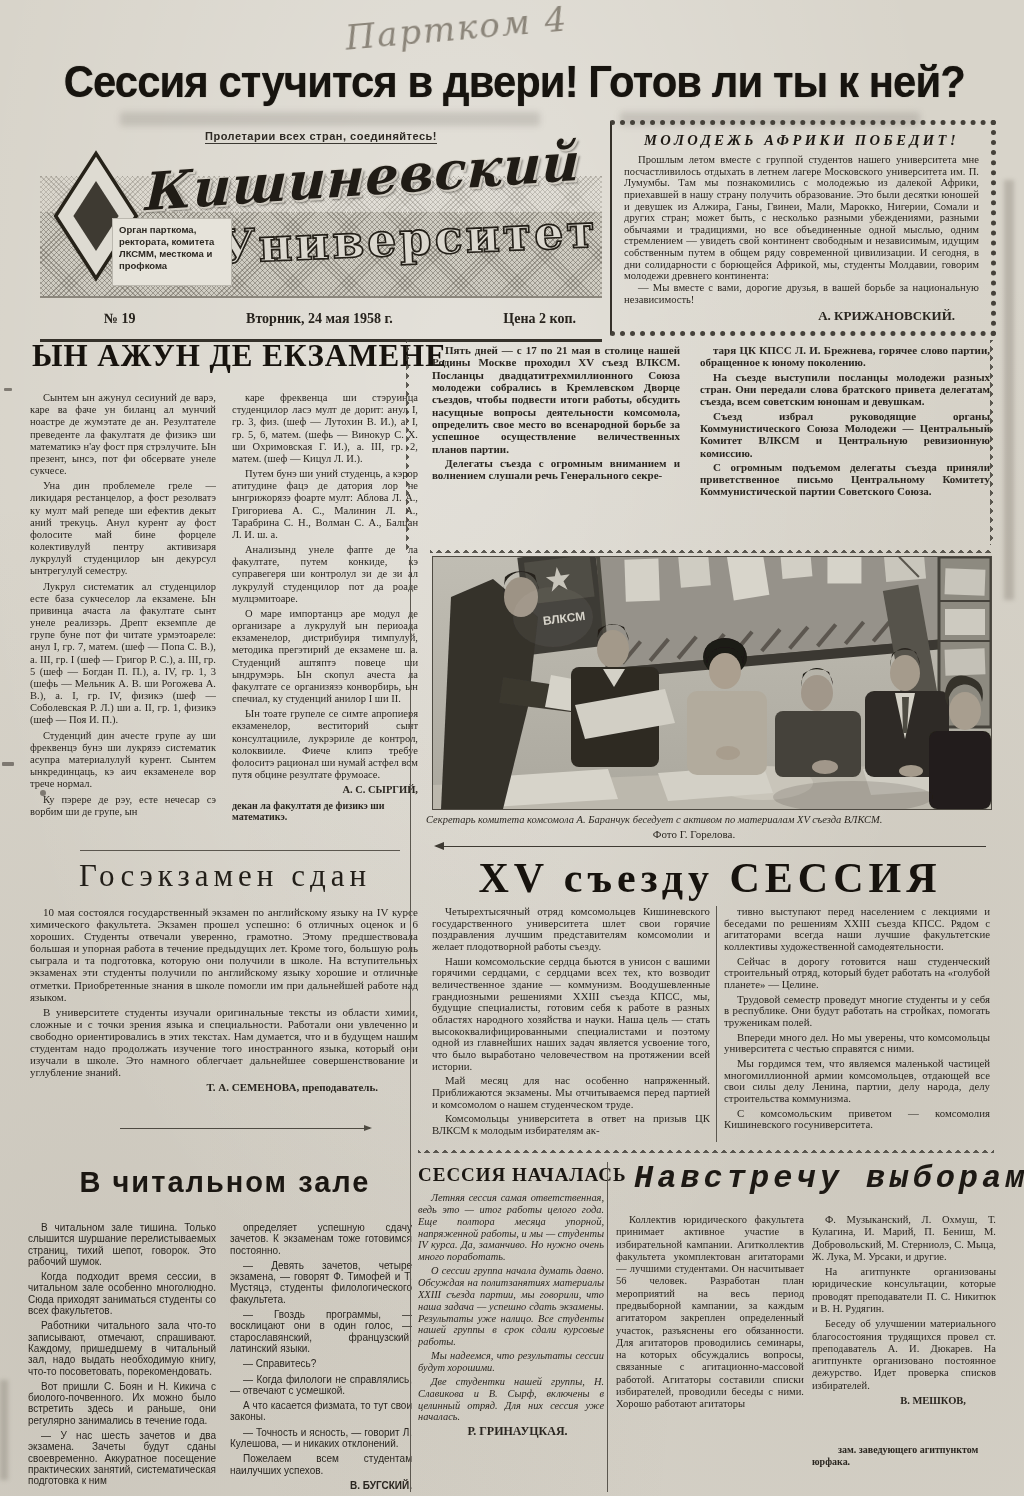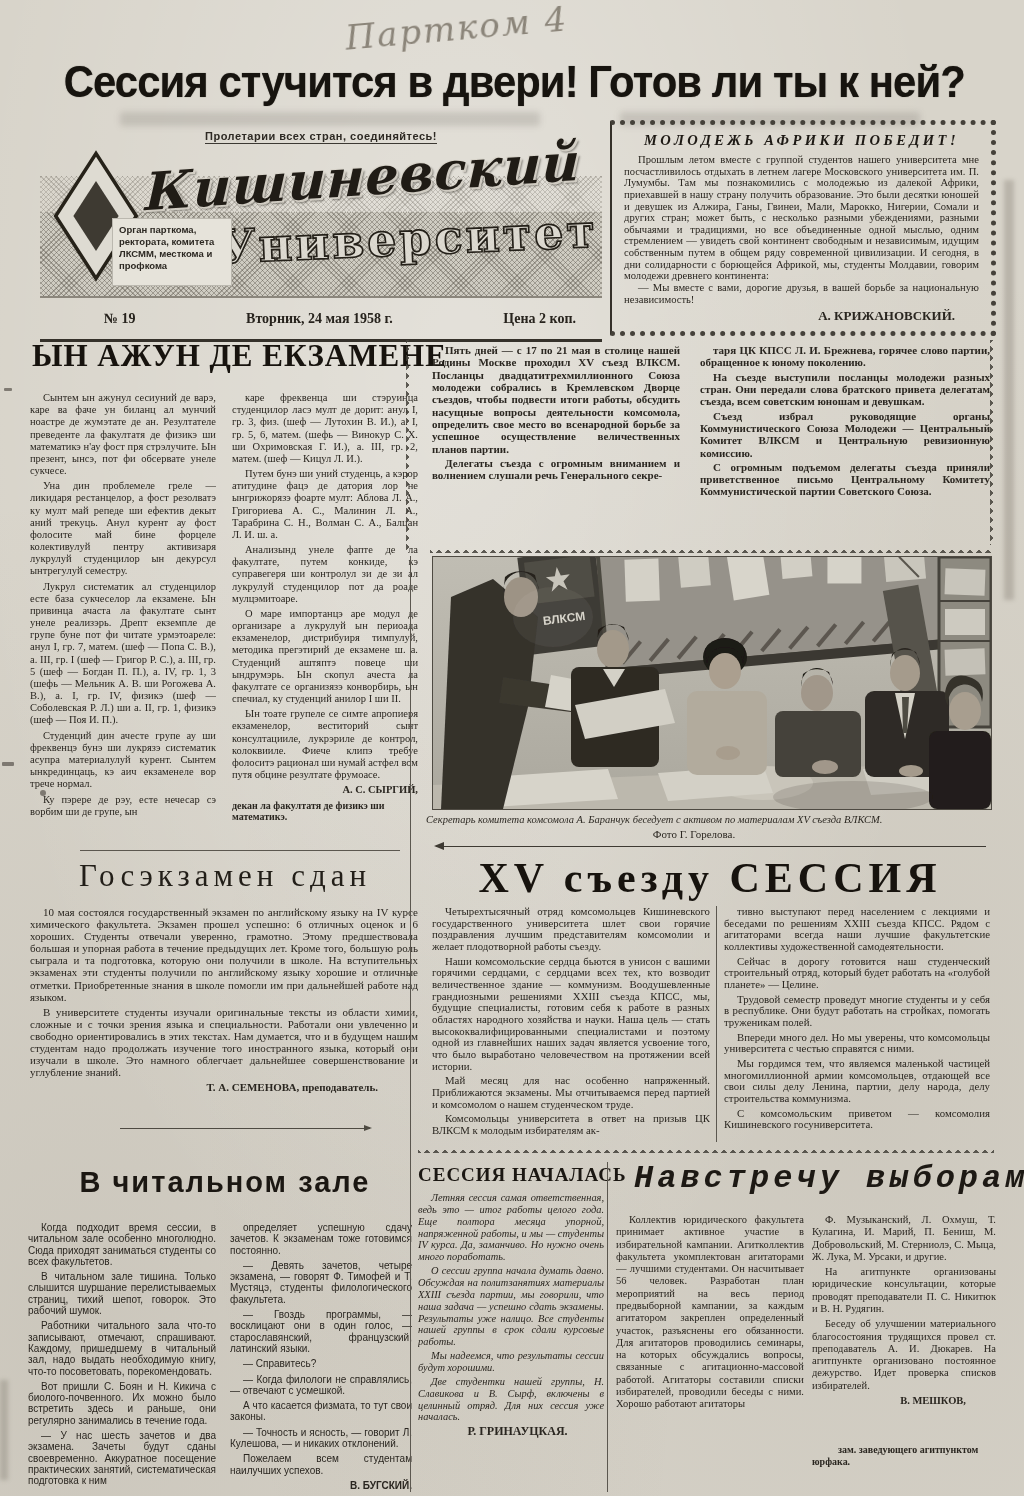--- a/index.html
+++ b/index.html
@@ -361,22 +361,22 @@
     <div>
         <p class="para">10 мая состоялся государственный экзамен по английскому языку на IV курсе химического факультета. Экзамен прошел успешно: 6 отличных оценок и 6 хороших. Студенты отвечали уверенно, грамотно. Этому предшествовала большая и упорная работа в течение предыдущих лет. Кроме того, большую роль сыграла и та подготовка, которую они получили в школе. На вступительных экзаменах эти студенты получили по английскому языку хорошие и отличные отметки. Приобретенные знания в школе помогли им при дальнейшей работе над языком.</p>
         <p class="para">В университете студенты изучали оригинальные тексты из области химии, сложные и с точки зрения языка и специальности. Работали они увлеченно и свободно ориентировались в этих текстах. Нам думается, что и в будущем нашим студентам надо продолжать изучение того иностранного языка, который они изучали в школе. Это намного облегчает дальнейшее совершенствование и углубление знаний.</p>
       </div>
     <p class="para sig" style="padding-right:40px;">Т. А. СЕМЕНОВА, преподаватель.</p>
   </div>
   <div class="abs mini-div"></div>
 
   <div class="abs hl-hall">В читальном зале</div>
   <div class="col hall-col" style="left:28px;top:1222px;width:188px;height:270px;">
+      <p class="para">В читальном зале тишина. Только слышится шуршание перелистываемых страниц, тихий шепот, говорок. Это рабочий шумок.</p>
       <p class="para">Когда подходит время сессии, в читальном зале особенно многолюдно. Сюда приходят заниматься студенты со всех факультетов.</p>
-      <p class="para">В читальном зале тишина. Только слышится шуршание перелистываемых страниц, тихий шепот, говорок. Это рабочий шумок.</p>
       <p class="para">Работники читального зала что-то записывают, отмечают, спрашивают. Каждому, пришедшему в читальный зал, надо выдать необходимую книгу, что-то посоветовать, порекомендовать.</p>
       <p class="para">Вот пришли С. Боян и Н. Кикича с биолого-почвенного. Их можно было встретить здесь и раньше, они регулярно занимались в течение года.</p>
       <p class="para">— У нас шесть зачетов и два экзамена. Зачеты будут сданы своевременно. Аккуратное посещение практических занятий, систематическая подготовка к ним</p>
     </div>
   <div class="col hall-col" style="left:230px;top:1222px;width:182px;height:270px;">
     <div>
         <p class="para">определяет успешную сдачу зачетов. К экзаменам тоже готовимся постоянно.</p>
         <p class="para">— Девять зачетов, четыре экзамена, — говорят Ф. Тимофей и Т. Мустяцэ, студенты филологического факультета.</p>
         <p class="para">— Гвоздь программы, — восклицают они в один голос, — старославянский, французский, латинский языки.</p>
         <p class="para">— Справитесь?</p>

